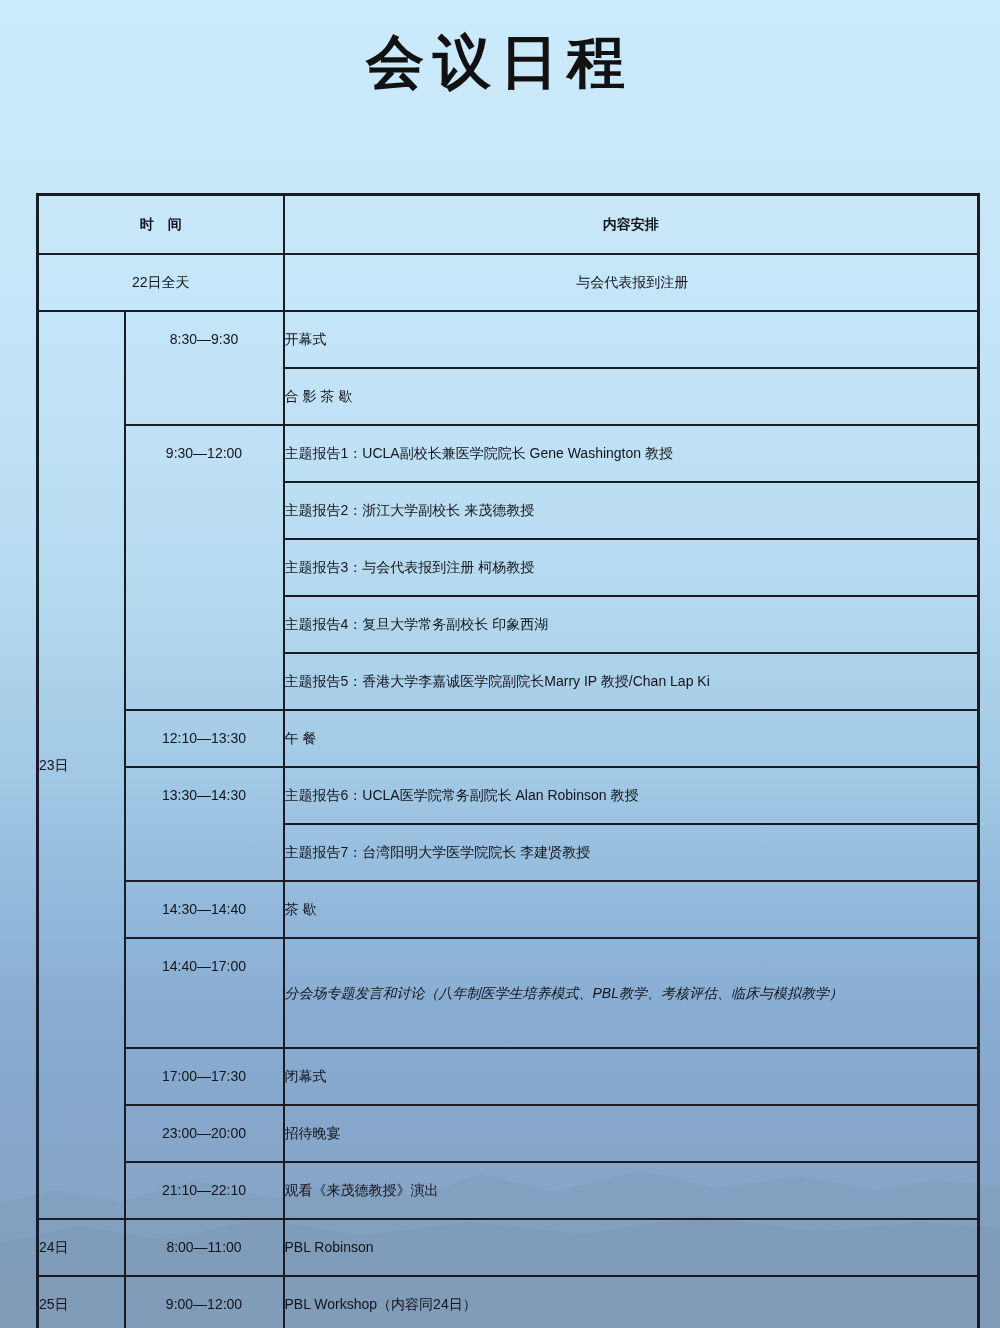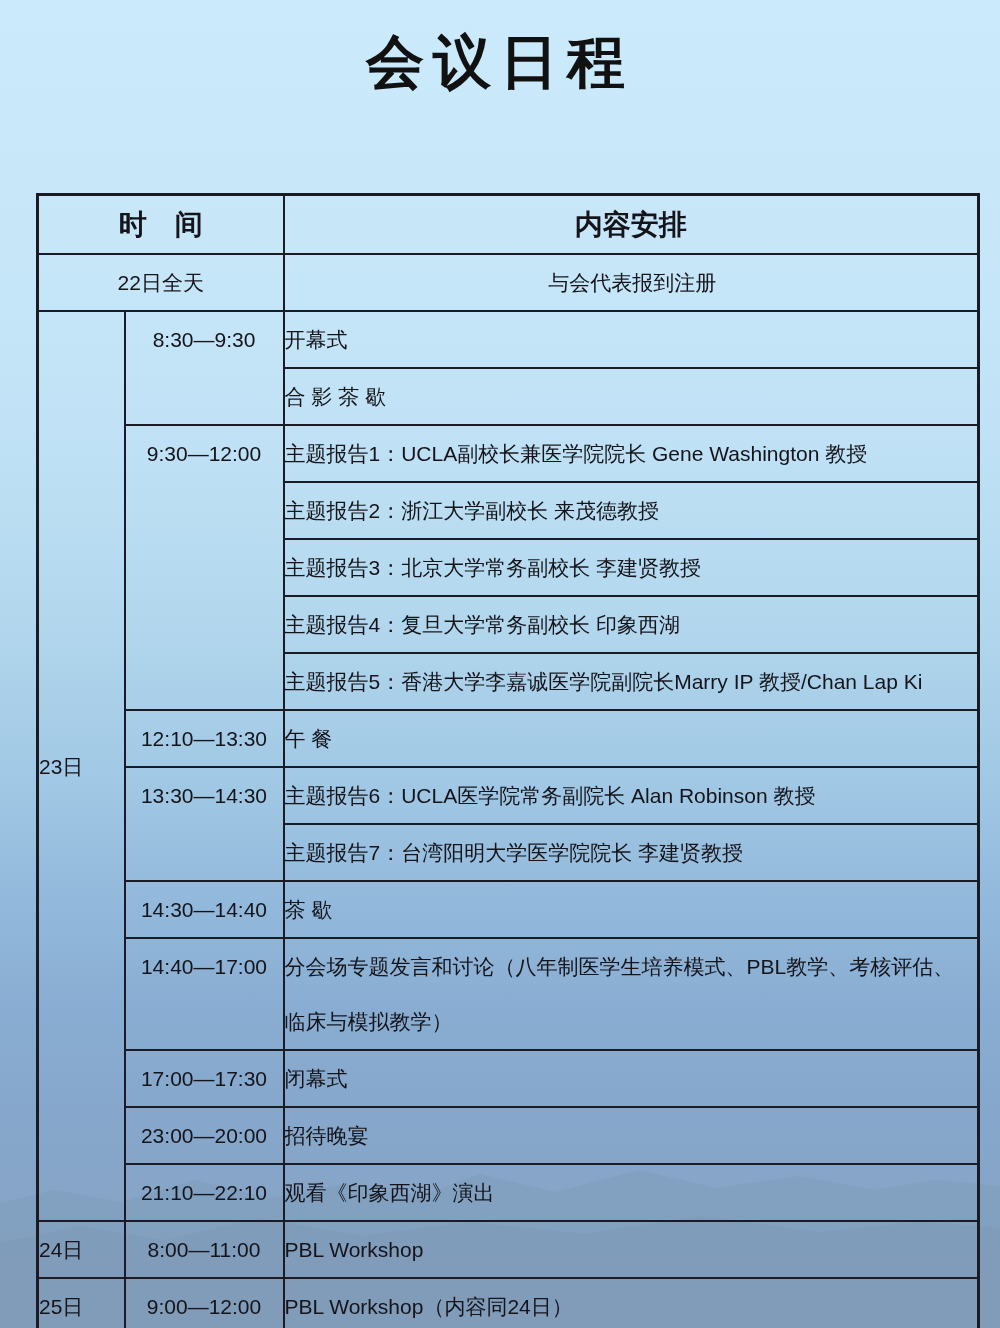--- a/index.html
+++ b/index.html
@@ -18,37 +18,37 @@
     letter-spacing:9px;color:#111;
   }
   .mountains{position:absolute;left:0;bottom:0;width:1000px;height:200px;z-index:0;}
   table.schedule{
     position:absolute;left:36px;top:193px;z-index:1;
     width:941px;table-layout:fixed;border-collapse:collapse;
     border:3px solid #1b1b26;
   }
   td{
     border:2px solid #1b1b26;
-    font-size:21px;line-height:55px;
+    font-size:14px;line-height:55px;
     padding:0;vertical-align:middle;
     overflow:hidden;
   }
   .c-day{width:87px;}
   .c-time{width:159px;}
   .c-content{width:695px;}
   tr{height:55px;}
   tr.r-header{height:57px;}
   tr.r-tall{height:110px;}
-  td.th{font-weight:700;font-size:28px;text-align:center;line-height:57px;}
+  td.th{font-weight:700;font-size:14px;text-align:center;line-height:57px;}
   td.d{text-align:left;}
   td.t{text-align:center;}
   td.top{vertical-align:top;border-radius:28px;}
   td.c{text-align:left;padding-left:0;padding-right:8px;white-space:nowrap;}
   td.c.center{text-align:center;padding-left:3px;padding-right:0;}
-  td.c.wrap{white-space:normal;line-height:55px;}
+  td.c.wrap{white-space:normal;line-height:55px;font-style:italic;}
 </style>
 </head>
 <body>
 
 <div class="title">会议日程</div>
 
 <svg class="mountains" viewBox="0 0 1000 200" preserveAspectRatio="none">
   <path d="M0,75 L55,62 120,74 195,52 270,70 345,56 420,68 480,46 555,64 640,42 715,60 800,48 875,62 935,52 1000,58 L1000,200 0,200 Z" fill="#72909f" opacity="0.18"></path>
   <path d="M0,115 L80,98 165,112 260,90 360,108 470,94 585,106 700,88 820,104 920,94 1000,100 L1000,200 0,200 Z" fill="#6d87a9" opacity="0.16"></path>
 </svg>
@@ -81,21 +81,21 @@
   </tr>
 
   <tr>
     <td rowspan="5" class="t top">9:30—12:00</td>
     <td class="c">主题报告1：UCLA副校长兼医学院院长 Gene Washington 教授</td>
   </tr>
   <tr>
         <td class="c">主题报告2：浙江大学副校长 来茂德教授</td>
       </tr>
   <tr>
-        <td class="c">主题报告3：北京大学常务副校长 李建贤教授</td>
+        <td class="c">主题报告3：与会代表报到注册 柯杨教授</td>
       </tr>
   <tr>
         <td class="c">主题报告4：复旦大学常务副校长 印象西湖</td>
       </tr>
   <tr>
         <td class="c">主题报告5：香港大学李嘉诚医学院副院长Marry IP 教授/Chan Lap Ki</td>
       </tr>
 
   <tr>
     <td class="t">12:10—13:30</td>
@@ -123,27 +123,27 @@
   <tr>
     <td class="t">17:00—17:30</td>
     <td class="c">闭幕式</td>
   </tr>
   <tr>
     <td class="t">23:00—20:00</td>
     <td class="c">招待晚宴</td>
   </tr>
   <tr>
     <td class="t">21:10—22:10</td>
-    <td class="c">观看《印象西湖》演出</td>
+    <td class="c">观看《来茂德教授》演出</td>
   </tr>
 
   <tr>
     <td class="d">24日</td>
     <td class="t">8:00—11:00</td>
-    <td class="c">PBL Workshop</td>
+    <td class="c">PBL Robinson</td>
   </tr>
   <tr>
     <td class="d">25日</td>
     <td class="t">9:00—12:00</td>
     <td class="c">PBL Workshop（内容同24日）</td>
   </tr>
 </tbody>
   </table>
 
 </body></html>

